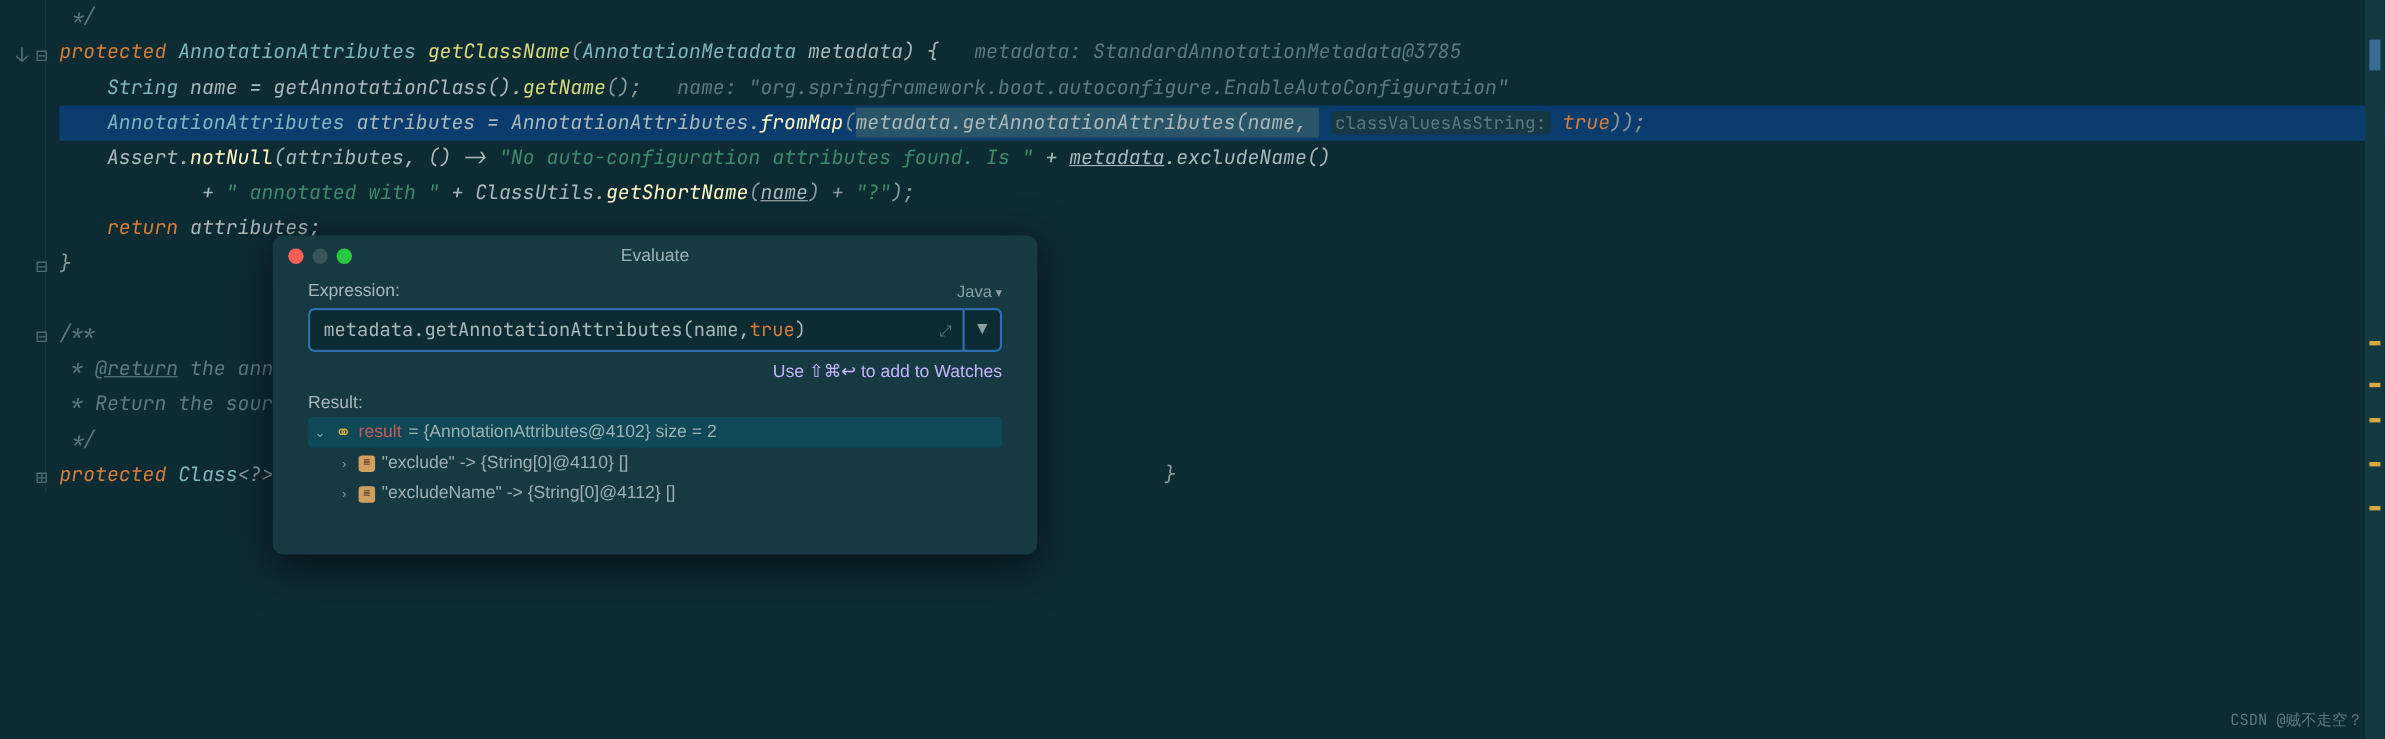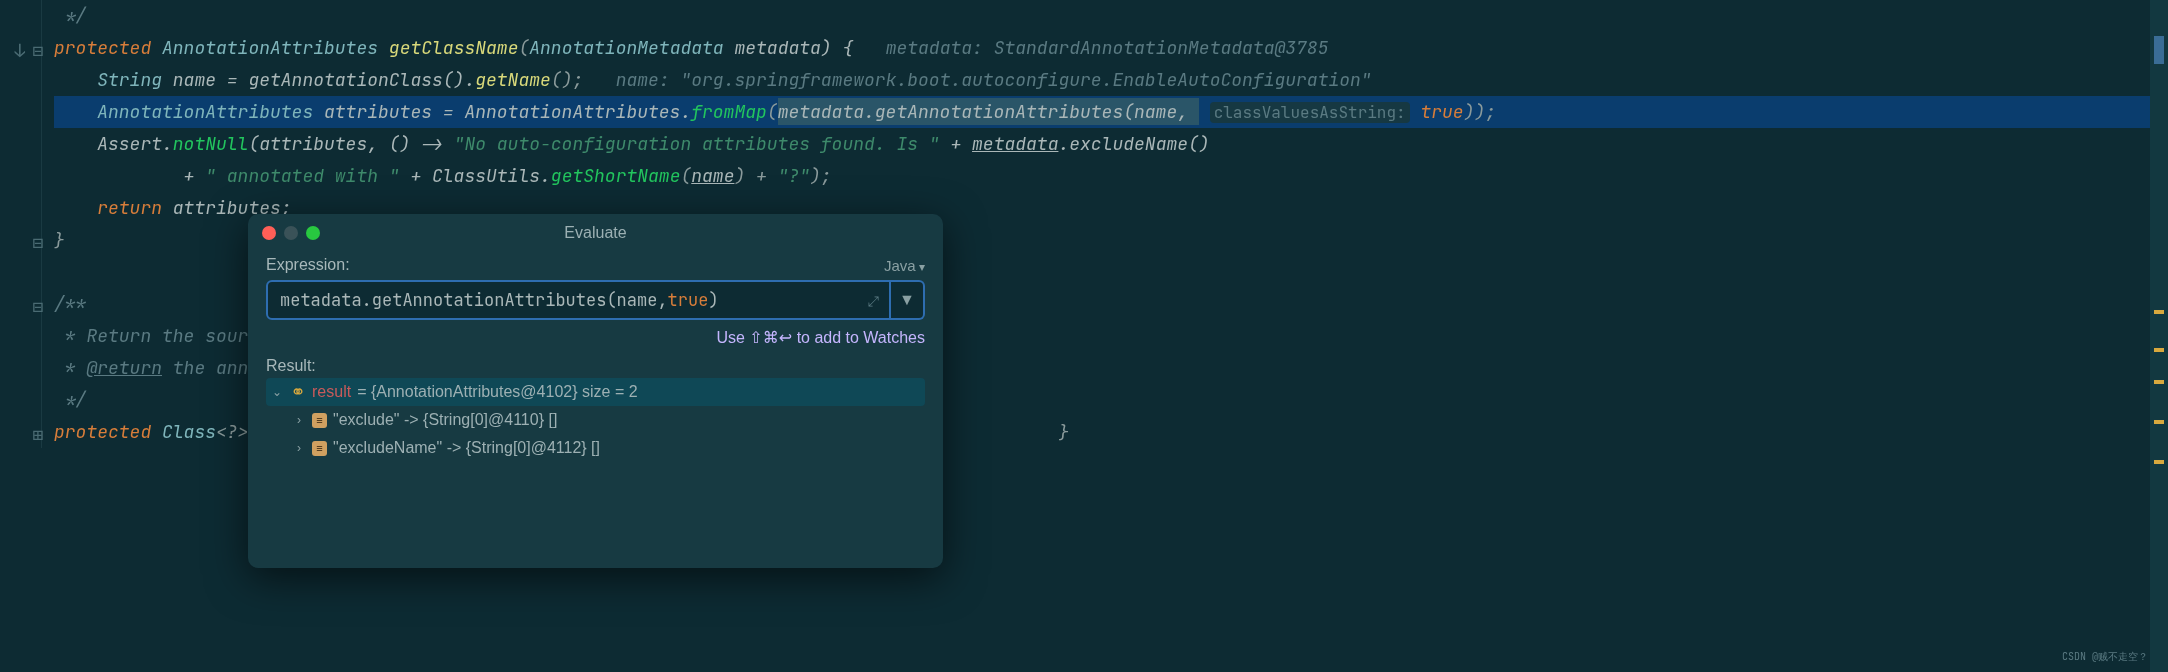--- a/index.html
+++ b/index.html
@@ -33,54 +33,54 @@
   text-align: center;
   color: #4a6b73;
   font-style: normal;
   cursor: pointer;
 }
 .line { white-space: pre; position: relative; height: 32px; }
 .line.highlighted { background: #0a3d6e; }
 .kw { color: #d77d3a; }
 .typelight { color: #7fb5bb; }
 .method { color: #d8d87a; font-style: italic; }
-.method-static { color: #22c55e; font-style: italic; }
+.method-static { color: #fef9c3; font-style: italic; }
 .field { color: #b8a0d0; }
 .str { color: #3e8a6b; }
 .comment { color: #5a7a82; font-style: italic; }
 .ident { color: #aab7b8; }
 .punc { color: #8a9a9b; }
 .hint { color: #5a7a82; background: #163842; padding: 0 4px; border-radius: 4px; font-style: normal; font-size: 16px; }
 .underline { text-decoration: underline; }
 .pname { color: #5a7a82; }
 
 .markers {
   position: absolute; right: 0; top: 0; width: 18px; height: 672px;
   background: #123840;
 }
 .marker { position: absolute; width: 10px; left: 4px; height: 4px; }
 .marker.warn { background: #d8a83e; }
 .marker.sel { background: #3a6d96; }
 
 .watermark {
   position: absolute;
   right: 20px; bottom: 8px;
-  font-size: 10px;
+  font-size: 14px;
   color: #5a7a82;
   font-style: normal;
   text-align: center;
 }
 
 
 .popup {
   position: absolute;
   left: 248px;
   top: 214px;
   width: 695px;
-  height: 354px;
+  height: 290px;
   background: #173a42;
   border-radius: 10px;
   box-shadow: 0 10px 40px rgba(0,0,0,0.6);
   font-style: normal;
   font-family: -apple-system, 'Helvetica Neue', sans-serif;
   font-size: 16px;
   color: #b2c2c4;
   overflow: hidden;
 }
 .titlebar {
@@ -94,21 +94,21 @@
 .dot.red { background: #ff5f57; }
 .dot.grey { background: #3a5258; }
 .dot.green { background: #28c840; }
 .titlebar-title {
   position: absolute; left: 0; right: 0;
   text-align: center;
   color: #9cb0b3;
   font-weight: 500;
   font-size: 16px;
 }
-.popup-body { padding: 4px 18px; }
+.popup-body { padding: 4px 32px; }
 .label-row { display: flex; justify-content: space-between; align-items: center; margin-bottom: 6px; }
 .label { color: #a8b8ba; font-size: 16px; }
 .lang { color: #8aa0a3; font-size: 15px; cursor: pointer; }
 .lang::after { content: ' ▾'; font-size: 12px; }
 .expr-row { display: flex; gap: 0; }
 .expr-input {
   flex: 1;
   background: #0d2b33;
   border: 2px solid #2e6db0;
   border-radius: 6px 0 0 6px;
@@ -161,22 +161,22 @@
   <div class="line"><span class="comment"> */</span></div>
   <div class="line"><span class="kw">protected</span> <span class="typelight">AnnotationAttributes</span> <span class="method">getClassName</span><span class="punc">(</span><span class="typelight">AnnotationMetadata</span><span class="ident"> metadata) {</span>   <span class="pname">metadata: </span><span class="comment">StandardAnnotationMetadata@3785</span></div>
   <div class="line">    <span class="typelight">String</span><span class="ident"> name = getAnnotationClass().</span><span class="method">getName</span><span class="punc">();</span>   <span class="pname">name: </span><span class="comment">"org.springframework.boot.autoconfigure.EnableAutoConfiguration"</span></div>
   <div class="line highlighted">    <span class="typelight">AnnotationAttributes</span><span class="ident"> attributes = AnnotationAttributes.</span><span class="method-static">fromMap</span><span class="punc">(</span><span style="background:#2a5568; padding:2px 0;" class="ident">metadata.getAnnotationAttributes(name, </span> <span class="hint">classValuesAsString:</span><span class="kw"> true</span><span class="punc">));</span></div>
   <div class="line">    <span class="ident">Assert.</span><span class="method-static">notNull</span><span class="ident">(attributes, () -&gt; </span><span class="str">"No auto-configuration attributes found. Is "</span><span class="ident"> + </span><span class="ident underline">metadata</span><span class="ident">.excludeName()</span></div>
   <div class="line">            <span class="ident">+ </span><span class="str">" annotated with "</span><span class="ident"> + ClassUtils.</span><span class="method-static">getShortName</span><span class="punc">(</span><span class="ident underline">name</span><span class="punc">) + </span><span class="str">"?"</span><span class="punc">);</span></div>
   <div class="line">    <span class="kw">return</span><span class="ident"> attributes;</span></div>
   <div class="line"><span class="punc">}</span></div>
   <div class="line"></div>
   <div class="line"><span class="comment">/**</span></div>
+  <div class="line"><span class="comment"> * </span><span class="comment underline">@return</span><span class="comment"> the ann</span></div>
   <div class="line"><span class="comment"> * Return the sour</span></div>
-  <div class="line"><span class="comment"> * </span><span class="comment underline">@return</span><span class="comment"> the ann</span></div>
   <div class="line"><span class="comment"> */</span></div>
   <div class="line"><span class="kw">protected</span><span class="typelight"> Class</span><span class="punc">&lt;?&gt;</span>                                                                           <span class="punc">}</span></div>
 </div>
 
 <div class="markers">
   <div class="marker sel" style="top:36px; height:28px;"></div>
   <div class="marker warn" style="top:310px"></div>
   <div class="marker warn" style="top:348px"></div>
   <div class="marker warn" style="top:380px"></div>
   <div class="marker warn" style="top:420px"></div>

